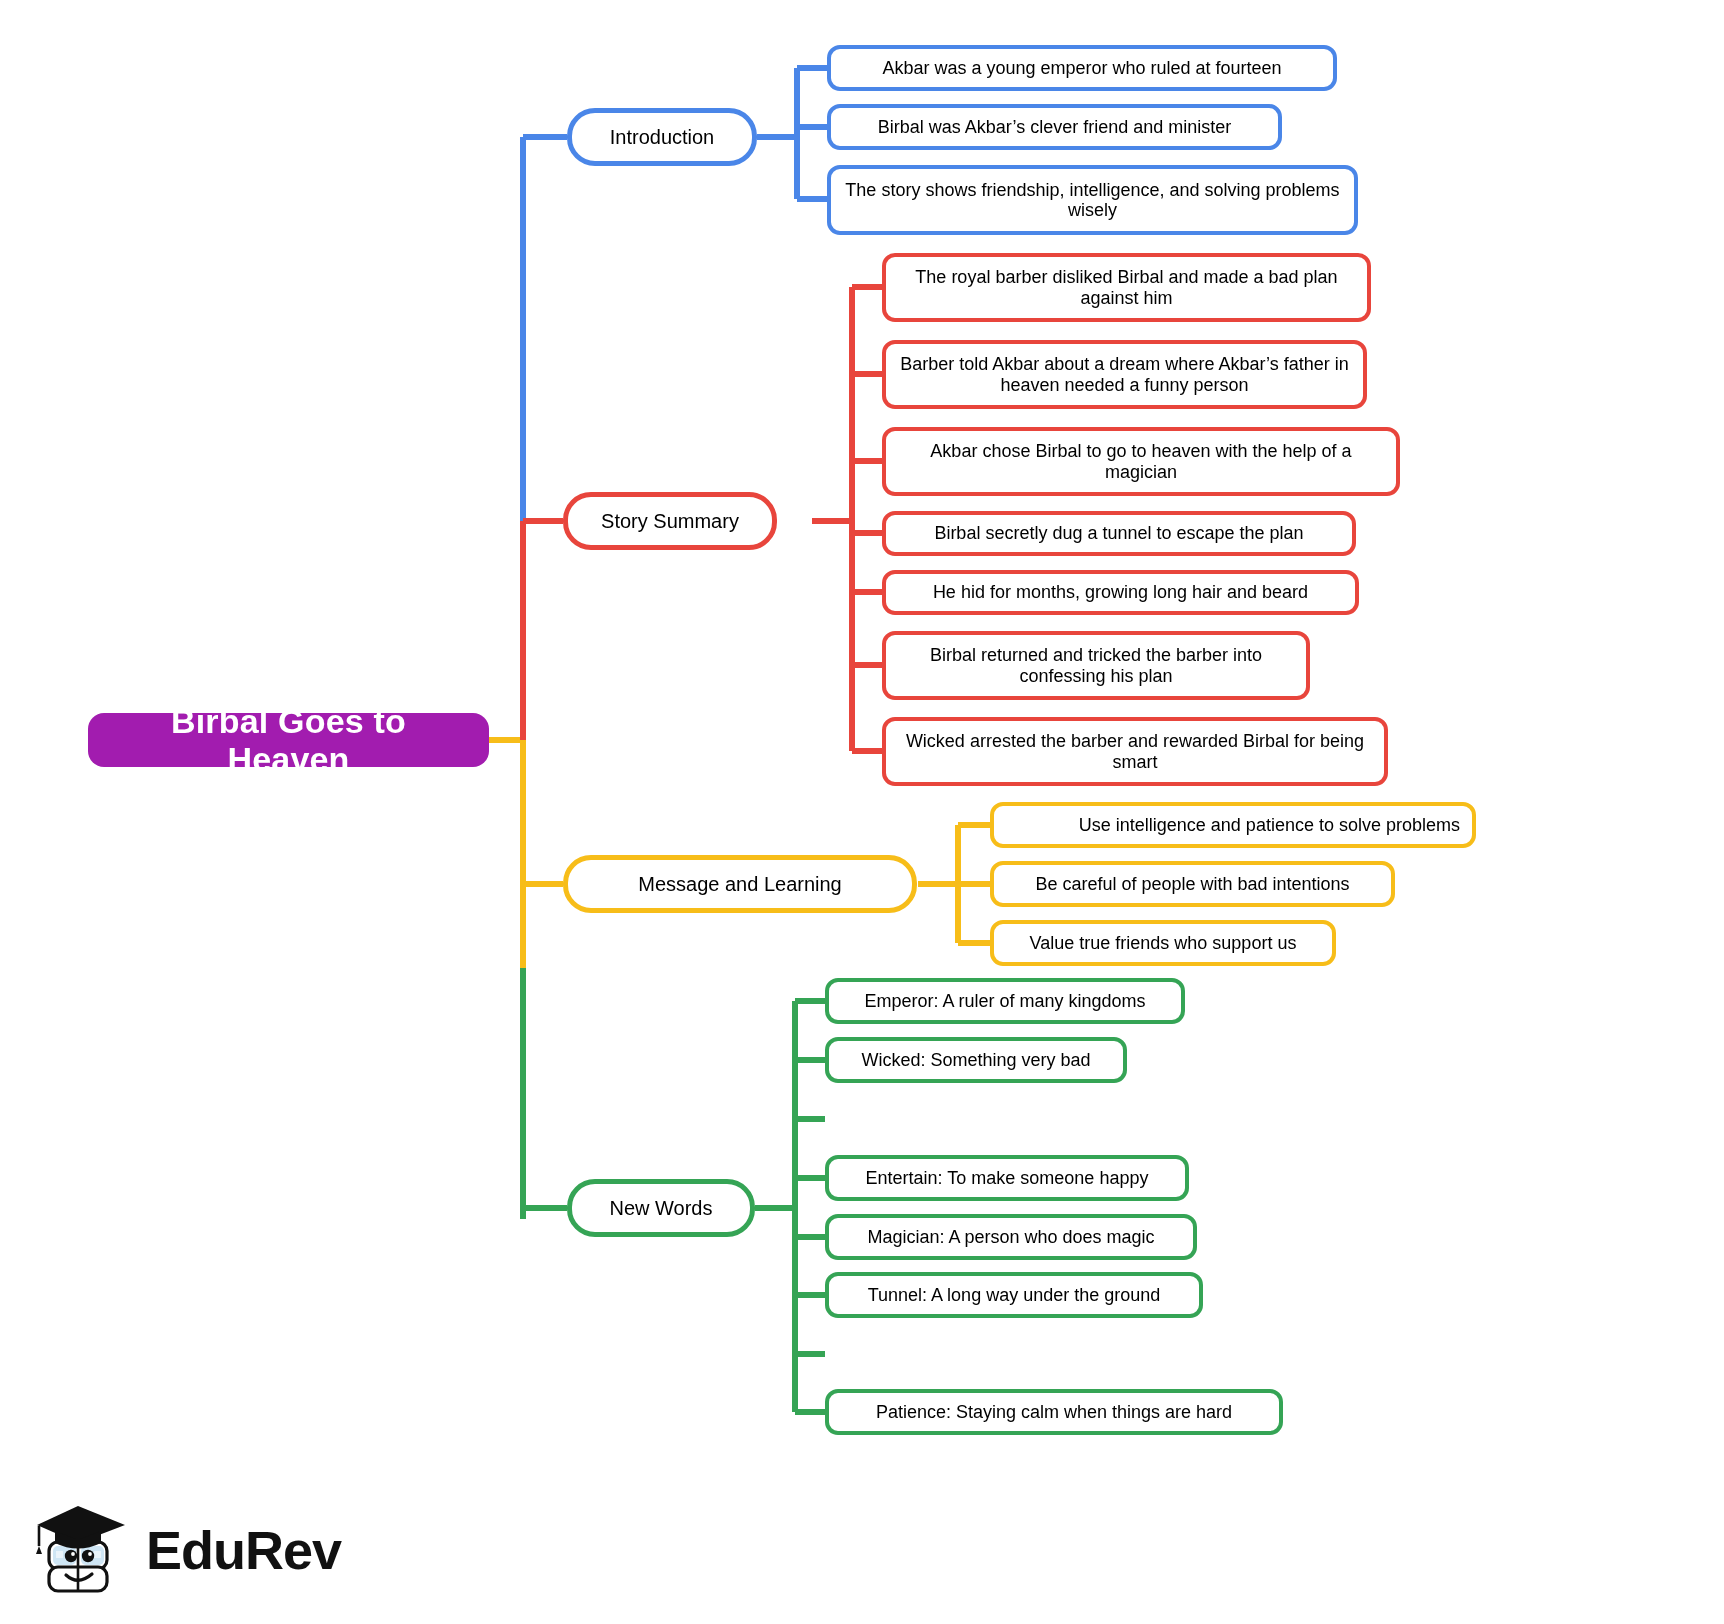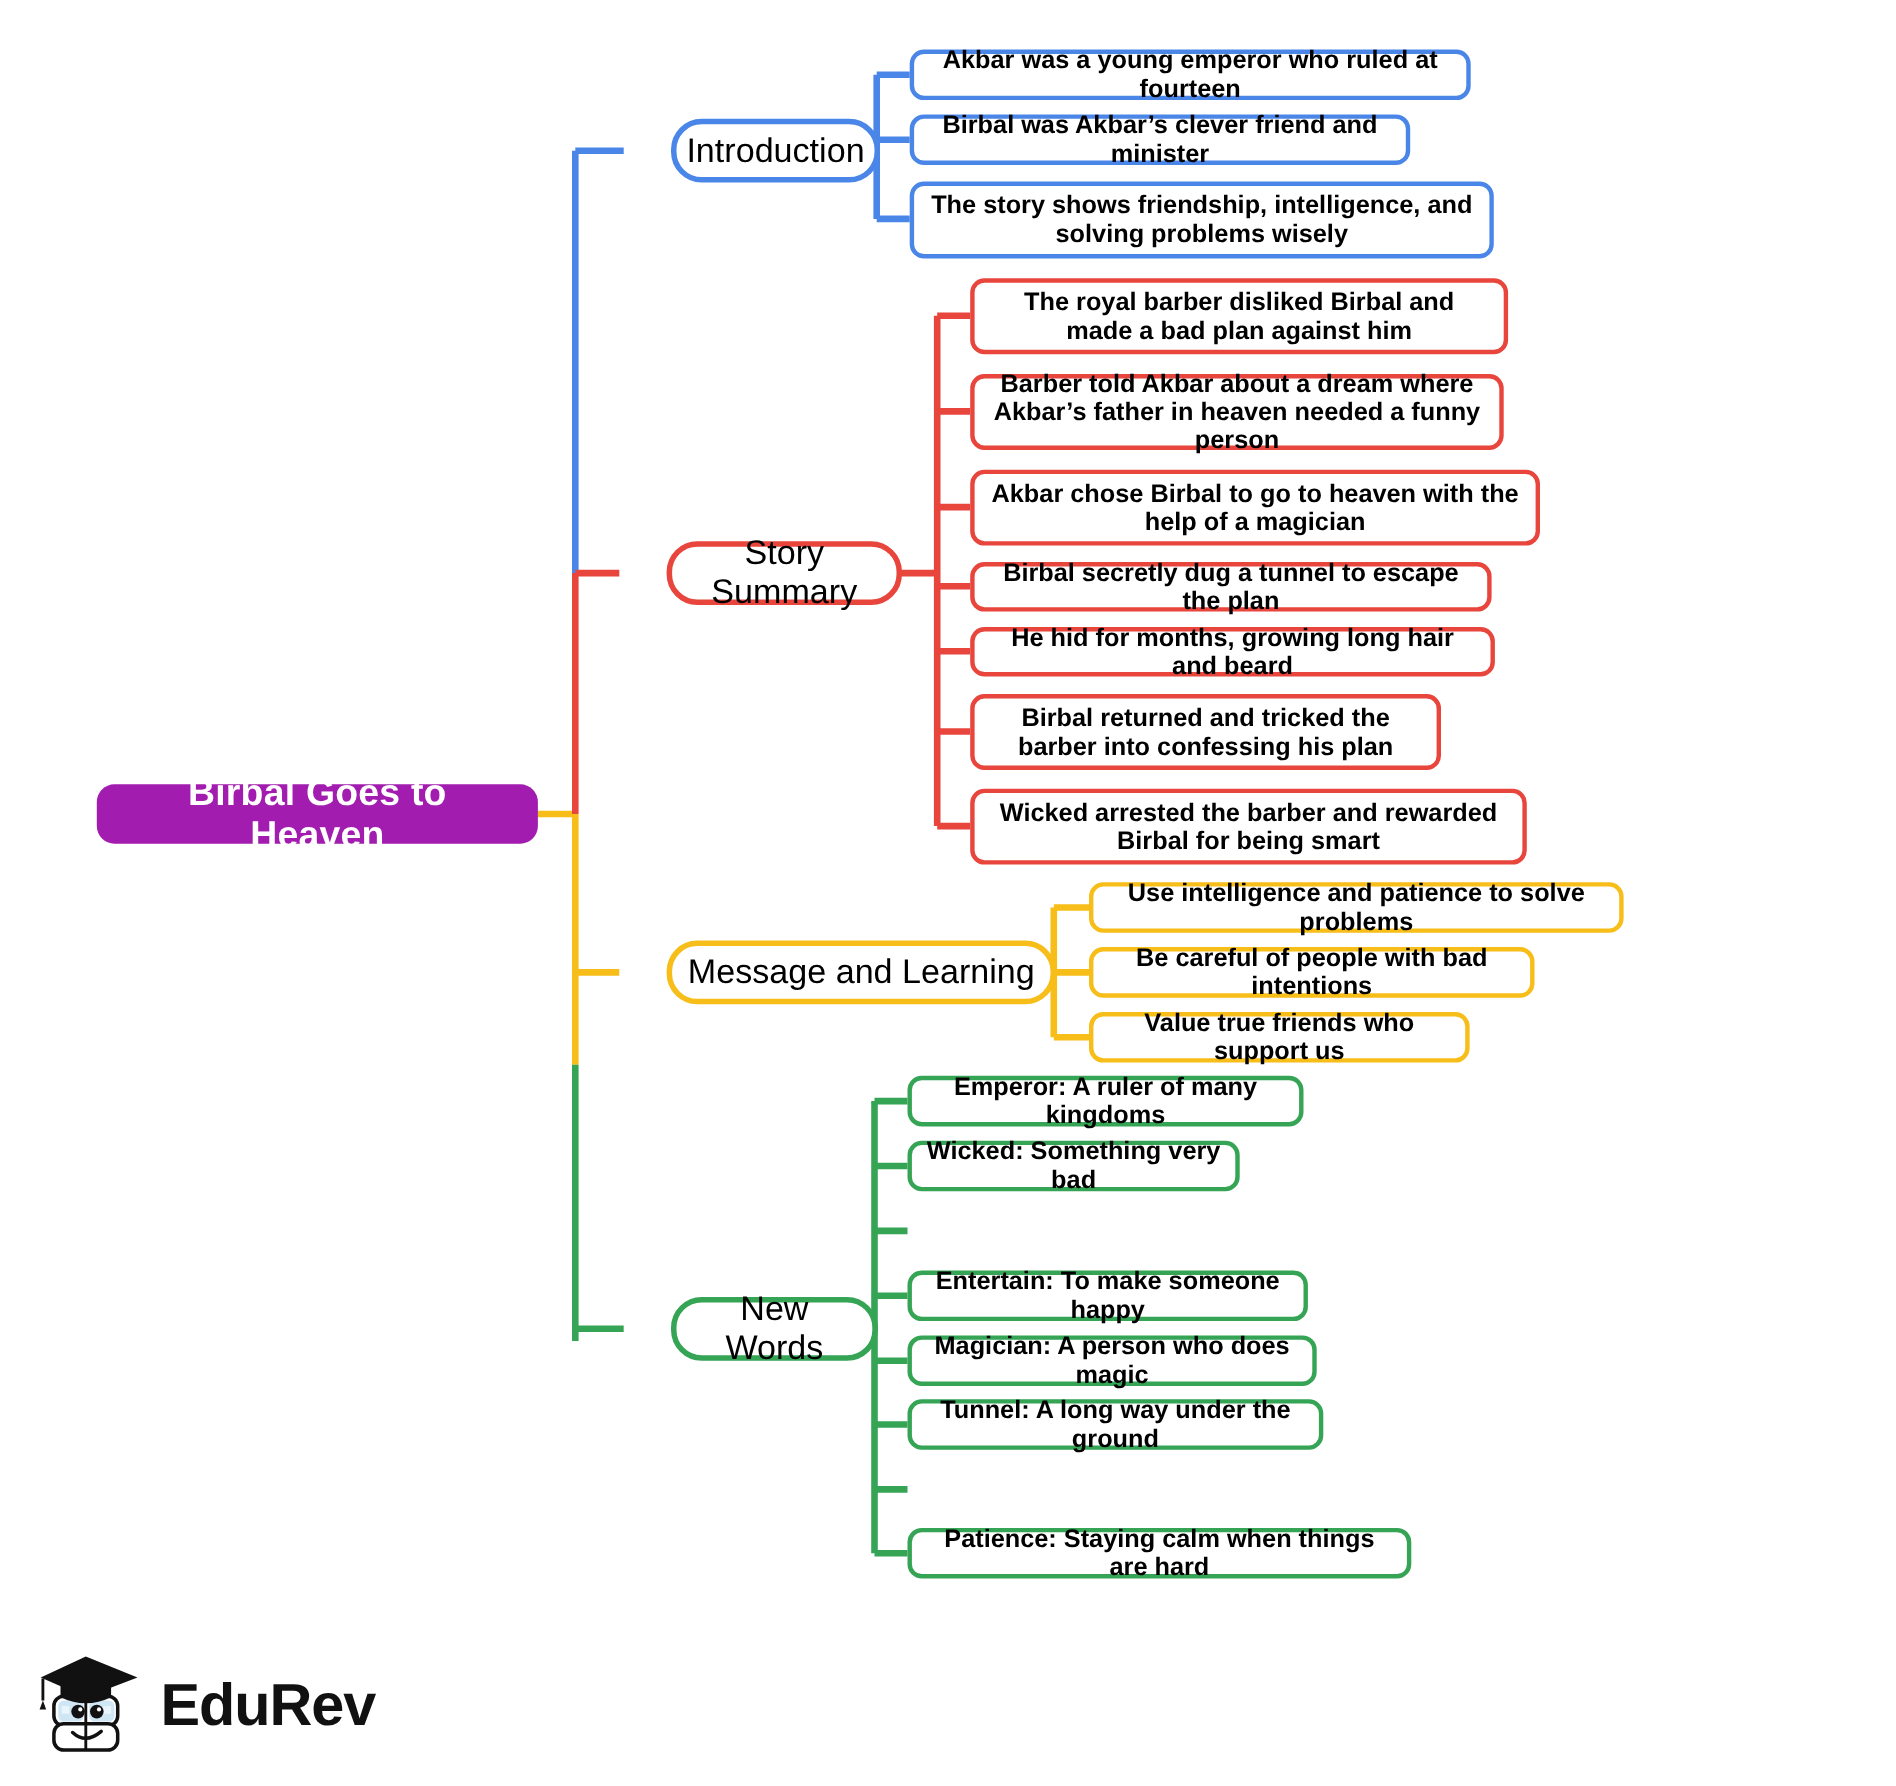--- a/index.html
+++ b/index.html
@@ -44,35 +44,33 @@
     color: #ffffff;
     font-size: 34px;
     font-weight: bold;
     border-radius: 16px;
     border: none;
     letter-spacing: 0.2px;
     padding: 0 18px;
   }
 
   .branch-node {
-    font-size: 31px;
+    font-size: 20px;
     border-width: 5px;
     border-style: solid;
     border-radius: 28px;
     padding: 0 14px;
-    margin-left: 43px;
   }
 
   .leaf-node {
-    font-size: 23px;
+    font-size: 18px;
     border-width: 4px;
     border-style: solid;
     border-radius: 13px;
     padding: 3px 12px;
-    font-weight: bold;
   }
 
   .c-blue   { border-color: #4a86e8; }
   .c-red    { border-color: #e8453c; }
   .c-yellow { border-color: #f7bd19; }
   .c-green  { border-color: #35a455; }
 
   
   #logo {
     position: absolute;

